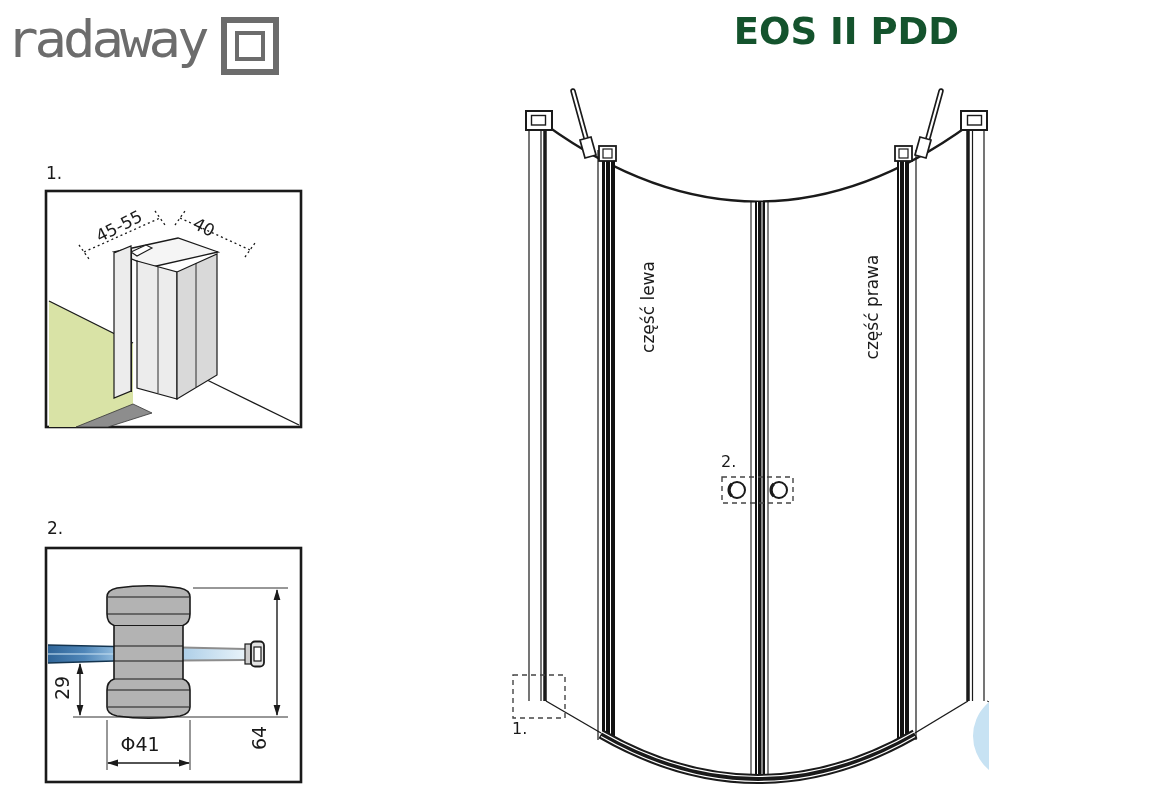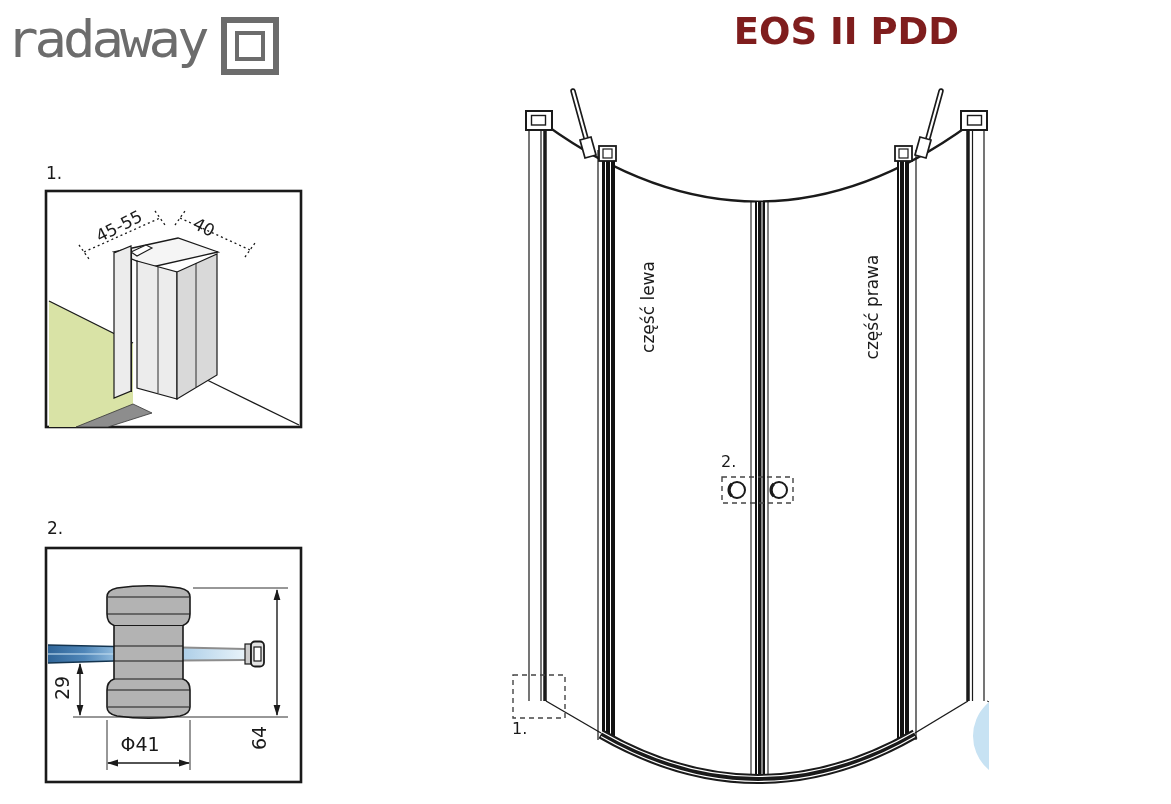--- a/index.html
+++ b/index.html
@@ -11,21 +11,21 @@
   .rot90{transform:translate(-50%,-50%) rotate(-90deg);}
   .rotm27{transform:translate(-50%,-50%) rotate(-27deg);}
   .rotp27{transform:translate(-50%,-50%) rotate(27deg);}
   .logo-text{position:absolute;left:6px;top:14px;z-index:2;
      font-family:"DejaVu Sans Mono", monospace;font-size:54px;line-height:54px;
      color:#6c6c6c;letter-spacing:-4px;transform:scaleY(.95);transform-origin:top left;}
   .logo-mark{position:absolute;left:221px;top:17px;width:46px;height:46px;
      border:6px solid #6c6c6c;z-index:2;display:flex;align-items:center;justify-content:center;}
   .logo-mark .inner{width:22px;height:22px;border:4px solid #6c6c6c;}
   .title{position:absolute;right:30px;top:10px;z-index:2;font-weight:bold;
-     font-size:37px;letter-spacing:0px;color:#7f1d1d;}
+     font-size:37px;letter-spacing:0px;color:#14532d;}
   .small-lbl{font-size:16px;}
   .box-lbl{font-size:17px;}
   .dim1{font-size:17px;}
   .dim2{font-size:19px;}
   .door-lbl{font-size:17px;}
   .h-lbl{font-size:19px;}
 </style>
 </head>
 <body>
 

